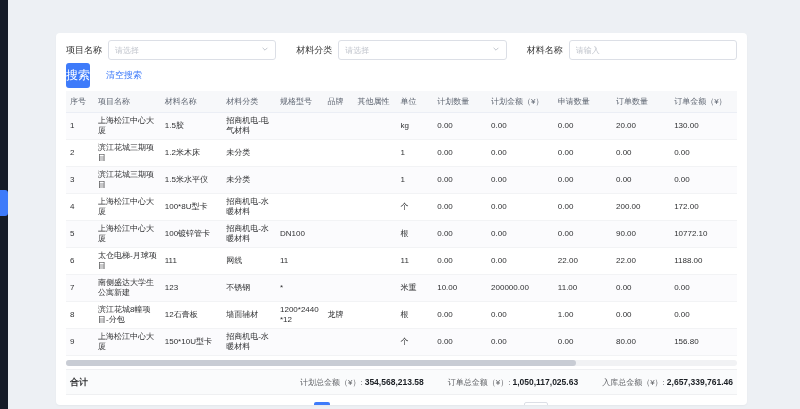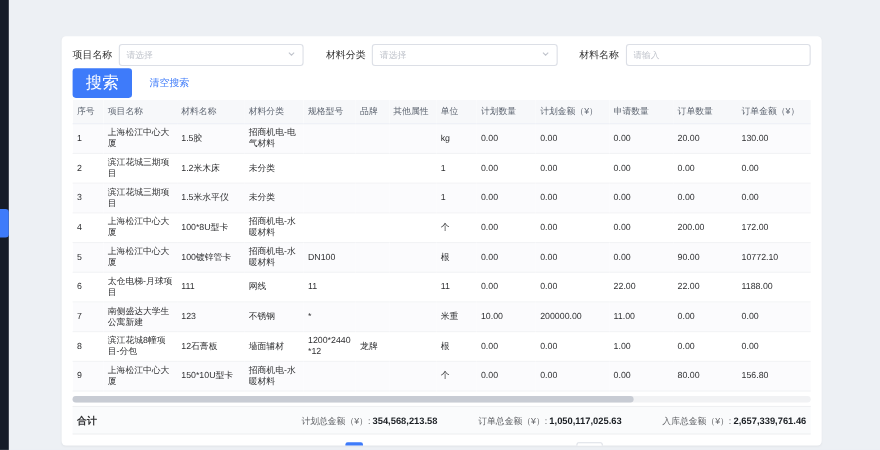--- a/index.html
+++ b/index.html
@@ -23,37 +23,37 @@
   .filter-row { display:flex; align-items:center; gap:20px; height:22px; }
   .filter-group { display:flex; align-items:center; gap:6px; flex:1; }
   .filter-group label { font-size:9px; color:#333; white-space:nowrap; }
   .select, .text-input { flex:1; height:20px; border:1px solid #DCDFE6; border-radius:3px; background:#fff; display:flex; align-items:center; padding:0 6px; font-size:8px; cursor:pointer; }
   .select .placeholder { color:#C0C4CC; flex:1; }
   .text-input input { width:100%; border:none; outline:none; font-size:8px; font-family:inherit; color:#333; }
   .text-input input::placeholder { color:#C0C4CC; }
   .chev { flex:0 0 auto; }
 
   .btn-row { display:flex; align-items:center; margin-top:5px; height:18px; }
-  .btn-primary { background:var(--accent,#3E7BFA); color:#fff; border:none; border-radius:3px; font-size:15px; padding:4px 12px; cursor:pointer; font-family:inherit; }
+  .btn-primary { background:var(--accent,#3E7BFA); color:#fff; border:none; border-radius:3px; font-size:12px; padding:4px 0; cursor:pointer; font-family:inherit; }
   .btn-link { background:none; border:none; color:var(--accent,#3E7BFA); font-size:9px; margin-left:16px; cursor:pointer; font-family:inherit; }
 
   
   table { width:100%; border-collapse:collapse; table-layout:fixed; margin-top:7px; }
   th { background:#F7F8FA; color:#5F6672; font-size:8px; font-weight:normal; text-align:left; padding:5px 4px; border-bottom:1px solid #EBEEF5; white-space:nowrap; overflow:hidden; }
   td { font-size:8px; color:#303133; padding:3px 4px; border-bottom:1px solid #F2F3F5; line-height:10px; word-break:break-all; vertical-align:middle; overflow:hidden; }
   tbody tr:nth-child(odd) { background:#FBFBFD; }
 
   
   .hscroll { margin:4px 0 3px 0; height:6px; background:#F1F2F4; border-radius:3px; cursor:pointer; }
   .hscroll .thumb { width:76%; height:6px; background:#C8CCD4; border-radius:3px; }
 
   
   .summary { display:flex; align-items:center; height:22px; background:#FAFBFC; border-top:1px solid #EFF0F2; border-bottom:1px solid #EFF0F2; padding:12px 4px; }
   .sum-label { font-size:9px; font-weight:bold; color:#303133; }
-  .sum-right { margin-left:auto; display:flex; gap:37px; align-items:center; }
+  .sum-right { margin-left:auto; display:flex; gap:24px; align-items:center; }
   .sum-item { font-size:8px; color:#606266; white-space:nowrap; }
   .sum-item b { color:#1b1f24; font-size:8.5px; margin-left:2px; }
 
   
   .pagination { display:flex; align-items:center; justify-content:center; gap:4px; height:30px; font-size:8px; color:#606266; }
   .total-text { margin-right:8px; }
   .page-nav { background:none; border:none; font-size:11px; line-height:10px; color:#606266; width:16px; height:16px; cursor:pointer; font-family:inherit; }
   .page-nav.disabled { color:#C0C4CC; }
   #page-list { display:flex; gap:4px; }
   .page-btn { min-width:16px; height:16px; border:none; background:transparent; border-radius:2px; font-size:8px; color:#606266; cursor:pointer; font-family:inherit; }

